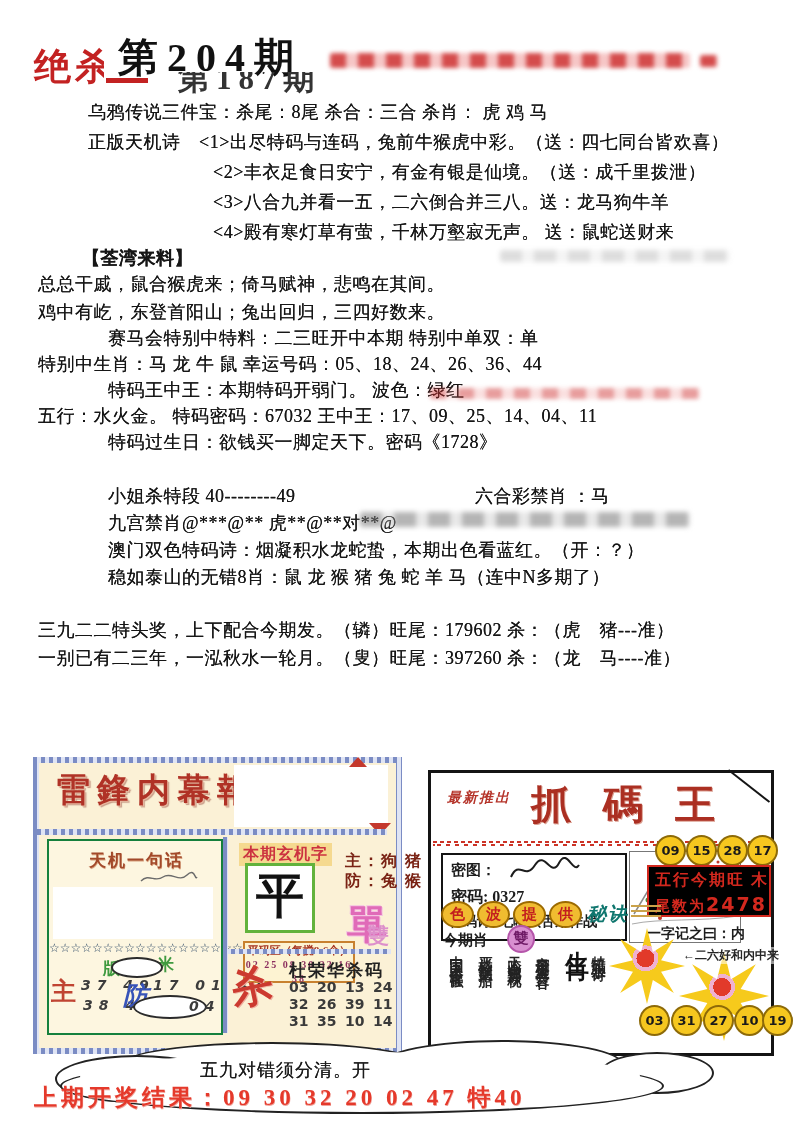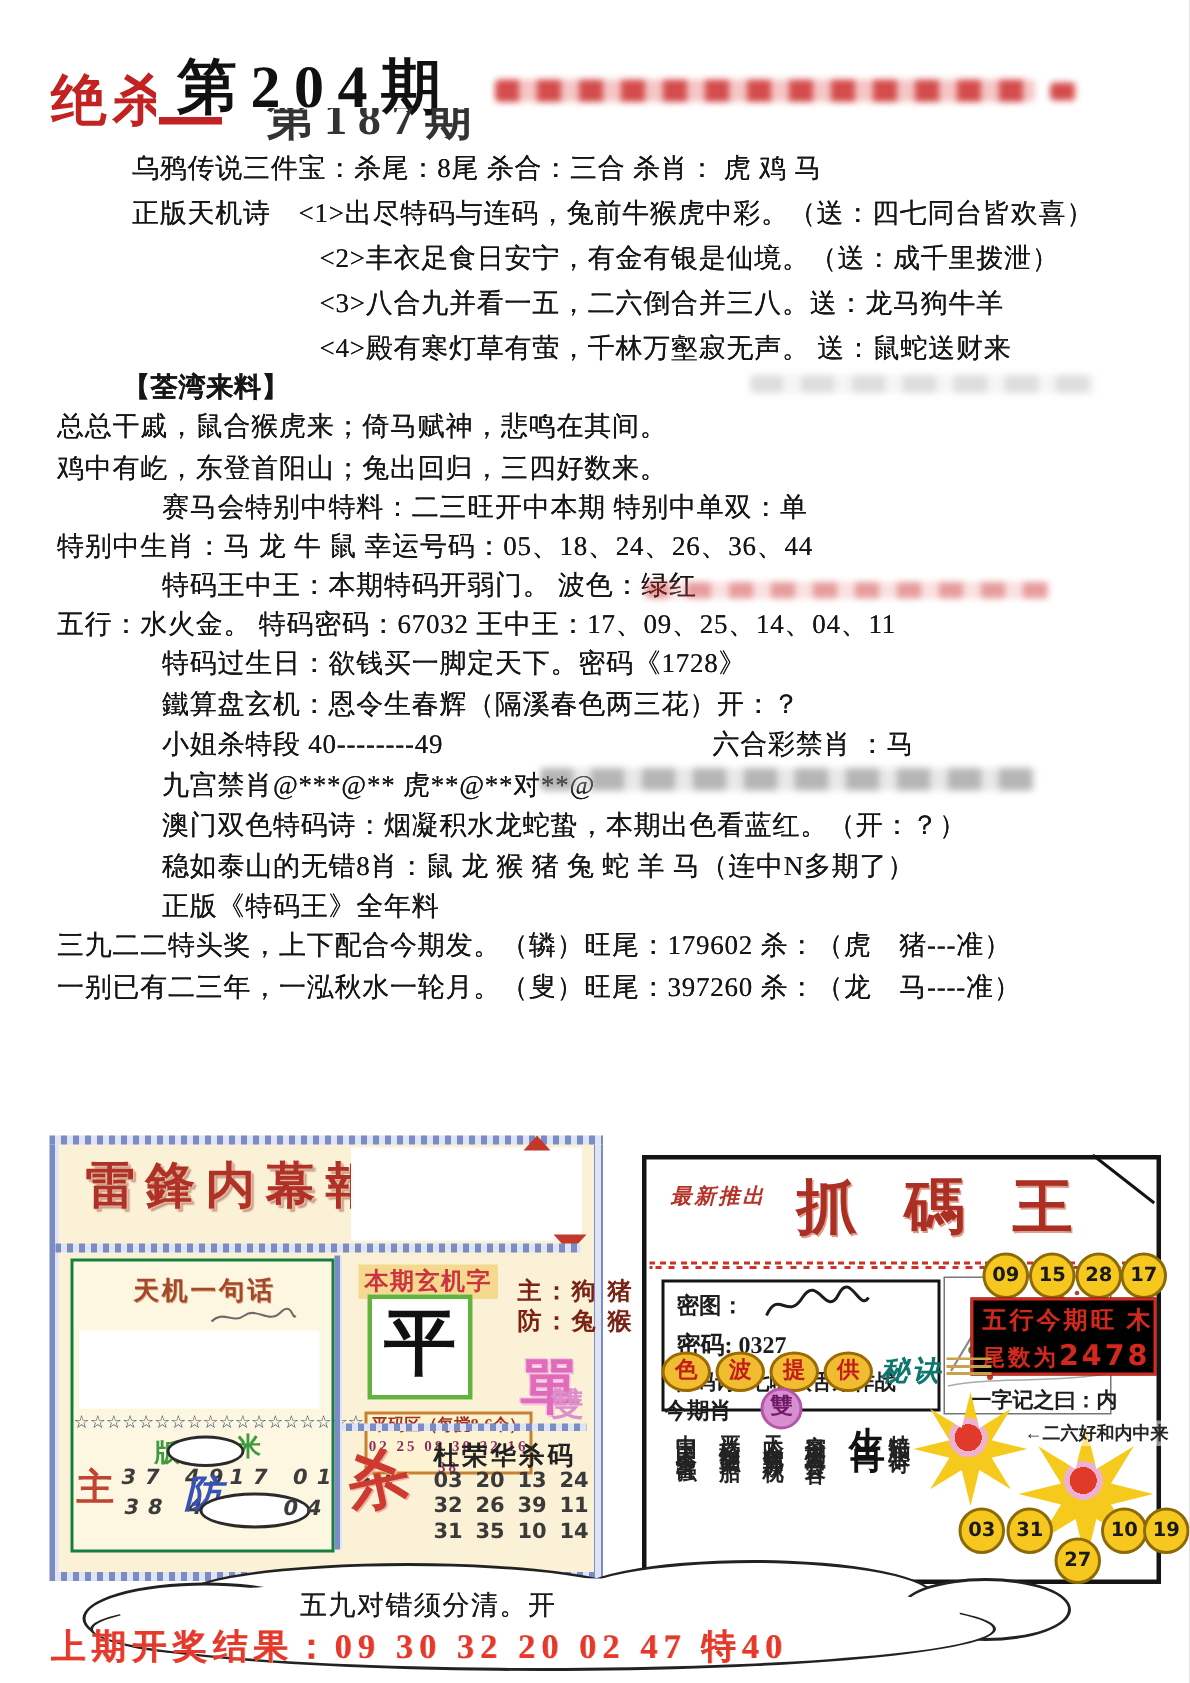--- a/index.html
+++ b/index.html
@@ -122,28 +122,26 @@
   <div class="bline" style="left:82px;top:246px;font-weight:bold;">【荃湾来料】</div>
   <div class="graysmudge" style="position:absolute;left:500px;top:250px;width:230px;height:12px;opacity:.45;"></div>
   <div class="bline" style="left:38px;top:272px;">总总干戚，鼠合猴虎来；倚马赋神，悲鸣在其间。</div>
   <div class="bline" style="left:38px;top:300px;">鸡中有屹，东登首阳山；兔出回归，三四好数来。</div>
   <div class="bline" style="left:108px;top:326px;">赛马会特别中特料：二三旺开中本期 特别中单双：单</div>
   <div class="bline" style="left:38px;top:352px;">特别中生肖：马 龙 牛 鼠 幸运号码：05、18、24、26、36、44</div>
   <div class="bline" style="left:108px;top:378px;">特码王中王：本期特码开弱门。 波色：绿红</div>
   <div class="abs redsmudge" style="left:430px;top:388px;width:270px;height:11px;opacity:.55;"></div>
   <div class="bline" style="left:38px;top:404px;">五行：水火金。 特码密码：67032 王中王：17、09、25、14、04、11</div>
   <div class="bline" style="left:108px;top:430px;">特码过生日：欲钱买一脚定天下。密码《1728》</div>
-  <div class="bline" style="left:108px;top:457px;">鐵算盘玄机：恩令生春辉（隔溪春色两三花）开：？</div>
   <div class="bline" style="left:108px;top:484px;">小姐杀特段 40--------49</div>
   <div class="bline" style="left:475px;top:484px;">六合彩禁肖 ：马</div>
   <div class="bline" style="left:108px;top:511px;">九宫禁肖@***@**  虎**@**对**@</div>
   <div class="abs graysmudge" style="left:360px;top:512px;width:330px;height:15px;"></div>
   <div class="bline" style="left:108px;top:538px;">澳门双色特码诗：烟凝积水龙蛇蛰，本期出色看蓝红。（开：？）</div>
   <div class="bline" style="left:108px;top:565px;">稳如泰山的无错8肖：鼠 龙 猴 猪 兔 蛇 羊 马（连中N多期了）</div>
-  <div class="bline" style="left:108px;top:592px;">正版《特码王》全年料</div>
   <div class="bline" style="left:38px;top:618px;">三九二二特头奖，上下配合今期发。（辚）旺尾：179602 杀：（虎　猪---准）</div>
   <div class="bline" style="left:38px;top:646px;">一别已有二三年，一泓秋水一轮月。（叟）旺尾：397260 杀：（龙　马----准）</div>
 
   <div id="leftpanel" class="flowerbg">
     <div class="abs lf-title" style="left:18px;top:5px;">雷鋒内幕報</div>
     <div class="abs" style="left:195px;top:2px;width:154px;height:62px;background:#fff;"></div>
     <div class="redtri" style="left:310px;top:-6px;border-left:9px solid transparent;border-right:9px solid transparent;border-bottom:10px solid #c4382c;"></div>
     <div class="redtri" style="left:330px;top:60px;border-left:11px solid transparent;border-right:11px solid transparent;border-top:12px solid #c4382c;"></div>
     <div class="abs bluestrip" style="left:-2px;top:66px;width:350px;height:6px;"></div>
 
@@ -251,21 +249,21 @@
     <div class="vbig" style="left:130px;top:158px;">生肖</div>
     <div class="vcol" style="left:158px;top:172px;">特码心水诗</div>
 
     <div class="star8" style="left:178px;top:155px;width:76px;height:76px;"></div>
     <div class="star8" style="left:248px;top:178px;width:90px;height:90px;"></div>
 
     <div class="abs arrowline" style="left:252px;top:174px;background:rgba(255,255,255,.55);">←二六好和内中来</div>
 
     <div class="ball" style="left:208px;top:232px;">03</div>
     <div class="ball" style="left:240px;top:232px;">31</div>
-    <div class="ball" style="left:272px;top:232px;margin-top:20px;">27</div>
+    <div class="ball" style="left:272px;top:232px;">27</div>
     <div class="ball" style="left:303px;top:232px;">10</div>
     <div class="ball" style="left:331px;top:232px;">19</div>
   </div>
 
   <div>
     <div class="cloud-part" style="left:120px;top:1042px;width:300px;height:42px;"></div>
     <div class="cloud-part" style="left:380px;top:1040px;width:240px;height:46px;"></div>
     <div class="cloud-part" style="left:600px;top:1052px;width:110px;height:38px;"></div>
     <div class="cloud-part" style="left:55px;top:1055px;width:160px;height:44px;"></div>
     <div class="cloud-part" style="left:60px;top:1058px;width:600px;height:52px;"></div>

